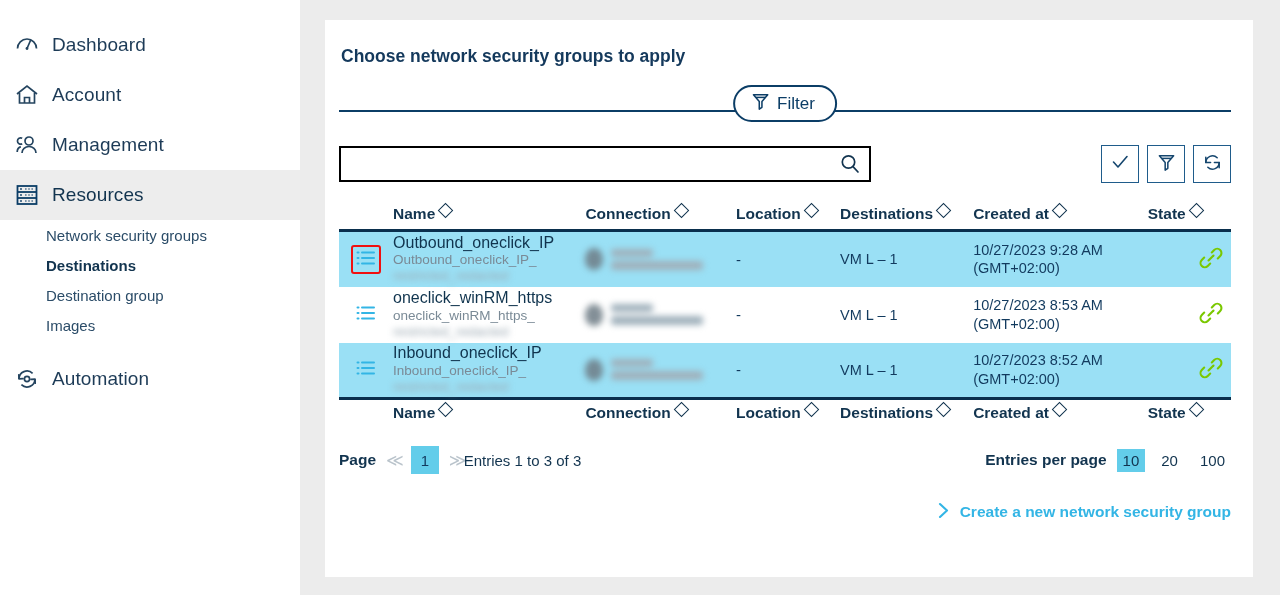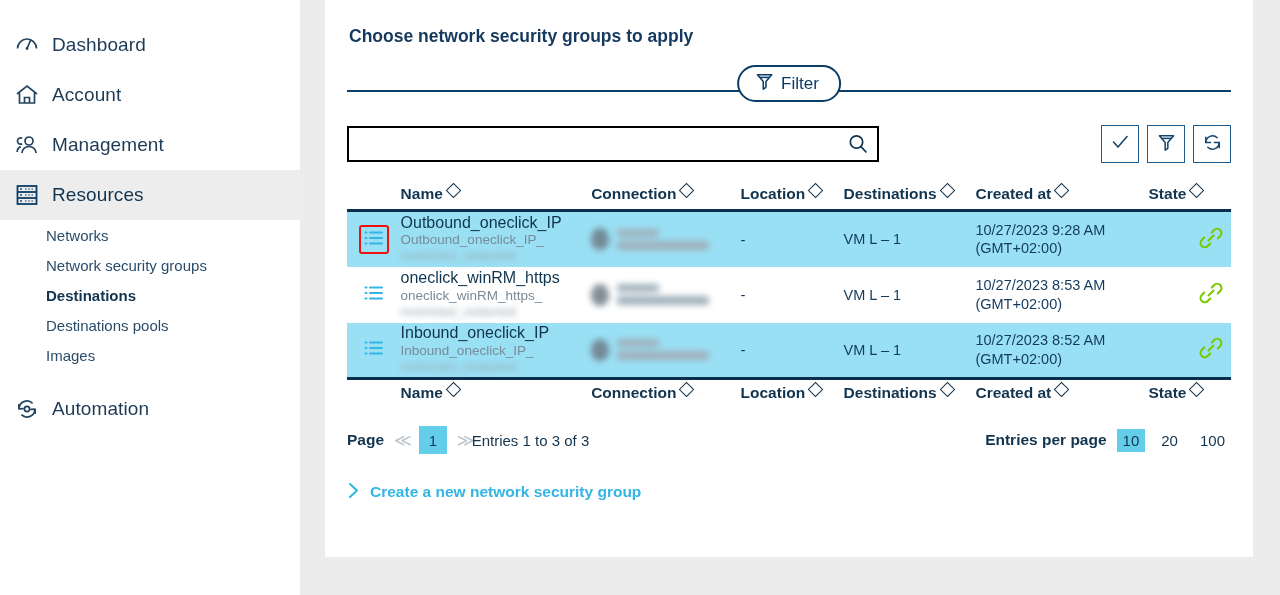--- a/index.html
+++ b/index.html
@@ -33,23 +33,23 @@
   .nav-item.active .nav-label{color:#12344f;}
 
   .subnav{padding-left:46px;}
   .subnav-item{
     height:30px;display:flex;align-items:center;font-size:15px;color:#2b4c68;cursor:pointer;
   }
   .subnav-item.current{font-weight:bold;color:#12344f;}
 
   
   .card{
-    position:absolute;left:325px;top:0;width:928px;height:557px;
+    position:absolute;left:325px;top:20px;width:928px;height:557px;
     background:#ffffff;box-sizing:border-box;
-    padding:26px 22px 0 22px;
+    padding:26px 22px 0 14px;
   }
   .card-title{
     font-size:17.5px;color:#14395c;margin:0 0 6px 2px;
   }
 
   
   .filter-bar{
     position:relative;height:50px;margin-top:18px;
   }
   .filter-line{
@@ -139,21 +139,21 @@
     font-size:15px;color:#123a5e;cursor:pointer;
   }
   .pager-mid{flex:1;text-align:left;font-size:15px;color:#12344f;}
   .pager-right{display:flex;align-items:center;gap:10px;}
   .epp-label{font-weight:bold;font-size:15.5px;}
   .epp{font-size:15px;color:#12344f;cursor:pointer;padding:3px 6px;}
   .epp.on{background:#63cdea;}
 
   .createlink{
     display:flex;align-items:center;gap:10px;margin-top:28px;
-    color:#33b5e5;font-size:15.5px;font-weight:bold;cursor:pointer;
+    color:#33b5e5;font-size:15.5px;font-weight:bold;cursor:pointer;justify-content:flex-end;
   }
   .chev{font-size:17px;line-height:1;}
 </style>
 </head>
 <body>
 
 <div class="app">
 
   <nav class="sidebar">
 
@@ -202,24 +202,23 @@
           <circle cx="7" cy="19" r="0.9" fill="#0b3d66" stroke="none"></circle>
           <line x1="11" y1="7" x2="19" y2="7" stroke-width="1.2" stroke-dasharray="1.6 1.6"></line>
           <line x1="11" y1="13" x2="19" y2="13" stroke-width="1.2" stroke-dasharray="1.6 1.6"></line>
           <line x1="11" y1="19" x2="19" y2="19" stroke-width="1.2" stroke-dasharray="1.6 1.6"></line>
         </svg>
       </span>
       <span class="nav-label">Resources</span>
     </div>
 
     <div class="subnav">
-      <div class="subnav-item">Networks</div>
       <div class="subnav-item">Network security groups</div>
       <div class="subnav-item current">Destinations</div>
-      <div class="subnav-item">Destinations pools</div>
+      <div class="subnav-item">Destination group</div>
       <div class="subnav-item">Images</div>
     </div>
 
     <div class="nav-item" style="margin-top:14px;">
       <span class="nav-icon">
         <svg width="26" height="26" viewBox="0 0 26 26" fill="none" stroke="#24445f" stroke-width="1.7">
           <path d="M21 13a8 8 0 0 1-13.6 5.7"></path>
           <path d="M5 13a8 8 0 0 1 13.6-5.7"></path>
           <path d="M4.8 8.8 L5 12.9 L9 12.6" stroke-linecap="round" stroke-linejoin="round"></path>
           <path d="M21.2 17.2 L21 13.1 L17 13.4" stroke-linecap="round" stroke-linejoin="round"></path>

